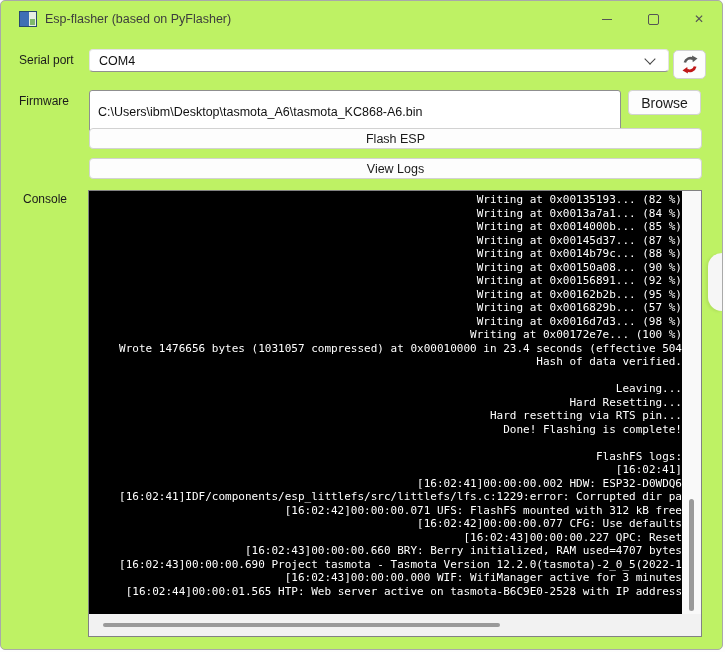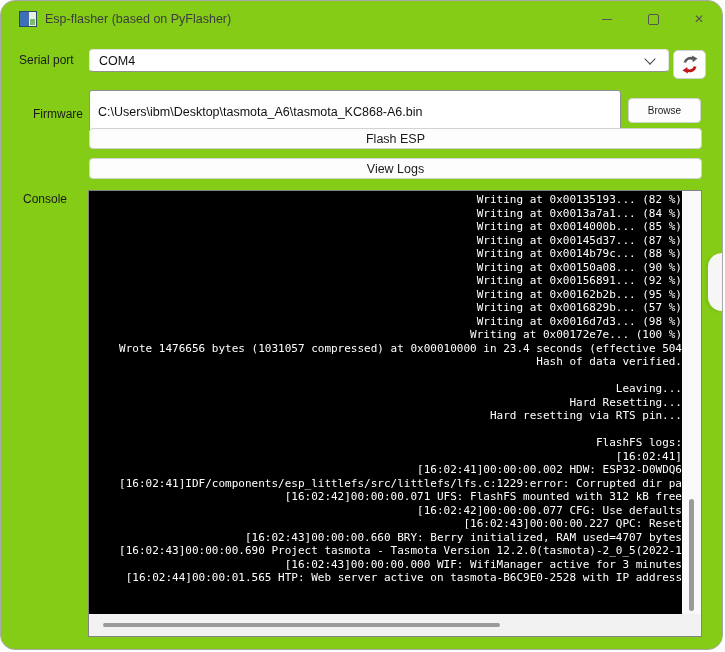--- a/index.html
+++ b/index.html
@@ -1,18 +1,18 @@
 <!DOCTYPE html>
 <html><head>
 <meta charset="utf-8">
 <style>
   html,body{margin:0;padding:0;background:#fdfdfd;width:725px;height:652px;
     font-family:"Liberation Sans",sans-serif;-webkit-font-smoothing:antialiased;}
-  #window{position:absolute;left:0;top:0;width:723px;height:650px;background:#84cc16;
-    border:1px solid #a9a9a9;border-radius:15px;overflow:hidden;box-sizing:border-box;}
+  #window{position:absolute;left:0;top:0;width:723px;height:650px;background:#bef264;
+    border:1px solid #a9a9a9;border-radius:5px;overflow:hidden;box-sizing:border-box;}
   
   .titlebar{position:absolute;left:0;top:0;width:100%;height:36px;display:flex;align-items:center;}
   .app-icon{width:16px;height:14px;margin-left:18px;border:1px solid #274a6d;background:linear-gradient(90deg,#3f6fb5 0 55%,#e8f0e2 55% 100%);position:relative;}
   .app-icon:after{content:"";position:absolute;right:1px;bottom:1px;width:5px;height:6px;background:#7fba6b;}
   .title-text{margin-left:8px;font-size:12.5px;color:#3d3d3d;}
   .win-controls{position:absolute;right:0;top:0;height:36px;display:flex;}
   .win-btn{width:46px;height:36px;display:flex;align-items:center;justify-content:center;color:#444;}
   .min-glyph{width:10px;height:1px;background:#555;}
   .max-glyph{width:9px;height:9px;border:1px solid #555;border-radius:2px;}
   .close-glyph{font-size:12px;color:#555;line-height:1;}
@@ -24,21 +24,21 @@
   .combo-text{font-size:12.5px;color:#111;padding-left:9px;flex:1;}
   .chevron{width:7px;height:7px;border-right:1.3px solid #454545;border-bottom:1.3px solid #454545;
     transform:rotate(45deg);margin-right:14px;margin-top:-4px;}
   .refresh-btn{position:absolute;left:672px;top:49px;width:33px;height:29px;background:#fdfdfd;
     border:1px solid #d2d2d2;border-radius:5px;box-sizing:border-box;display:flex;align-items:center;justify-content:center;}
   .text-input{position:absolute;left:88px;top:89px;width:532px;height:43px;background:#fff;
     border:1px solid #8f8f8f;border-radius:3px;box-sizing:border-box;display:flex;align-items:center;}
   .text-input span{font-size:12.5px;color:#111;padding-left:8px;white-space:nowrap;overflow:hidden;}
   .browse-btn{position:absolute;left:627px;top:89px;width:73px;height:25px;background:#fdfdfd;
     border:1px solid #d2d2d2;border-radius:4px;box-sizing:border-box;
-    display:flex;align-items:center;justify-content:center;font-size:10px;color:#1b1b1b;margin-top:8px;}
+    display:flex;align-items:center;justify-content:center;font-size:14px;color:#1b1b1b;}
   .wide-btn{position:absolute;left:88px;width:613px;height:21px;background:#fdfdfd;
     border:1px solid #d2d2d2;border-radius:4px;box-sizing:border-box;
     display:flex;align-items:center;justify-content:center;font-size:12.5px;color:#1b1b1b;}
   
   .console-box{position:absolute;left:87px;top:189px;width:614px;height:447px;
     border:1px solid #828282;box-sizing:border-box;background:#f6f6f6;}
   .console-black{position:absolute;left:0;top:0;width:593px;height:423px;background:#000;
     overflow:hidden;padding:2px 0 0 2px;box-sizing:border-box;text-align:right;}
   .console-line{height:13.5px;line-height:13.5px;font-family:"DejaVu Sans Mono",monospace;
     font-size:11px;color:#fff;white-space:pre;}
@@ -78,21 +78,21 @@
   </div>
   <div class="refresh-btn">
     <svg width="20" height="19" viewBox="0 0 24 24">
       <path d="M5.5 9.5 A 7 7 0 0 1 16 5" stroke="#5a5a5a" stroke-width="3.2" fill="none"></path>
       <polygon points="14.5,0.5 21.5,4.5 15.5,9" fill="#5a5a5a"></polygon>
       <path d="M18.5 14.5 A 7 7 0 0 1 8 19" stroke="#c01818" stroke-width="3.6" fill="none"></path>
       <polygon points="9.5,23.5 2.5,19.5 8.5,15" fill="#c01818"></polygon>
     </svg>
   </div>
 
-  <div class="field-label" style="left:32px;top:93px;margin-top:13px;">Firmware</div>
+  <div class="field-label" style="left:18px;top:93px;">Firmware</div>
   <div class="text-input">
     <span>C:\Users\ibm\Desktop\tasmota_A6\tasmota_KC868-A6.bin</span>
   </div>
   <div class="browse-btn">
     <span>Browse</span>
   </div>
 
   <div class="wide-btn" style="top:157px;">
     <span>View Logs</span>
   </div>
@@ -113,20 +113,21 @@
         <div class="console-line">Writing at 0x00162b2b... (95 %)</div>
         <div class="console-line">Writing at 0x0016829b... (57 %)</div>
         <div class="console-line">Writing at 0x0016d7d3... (98 %)</div>
         <div class="console-line">Writing at 0x00172e7e... (100 %)</div>
         <div class="console-line">Wrote 1476656 bytes (1031057 compressed) at 0x00010000 in 23.4 seconds (effective 504</div>
         <div class="console-line">Hash of data verified.</div>
         <div class="console-line"></div>
         <div class="console-line">Leaving...</div>
         <div class="console-line">Hard Resetting...</div>
         <div class="console-line">Hard resetting via RTS pin...</div>
+        <div class="console-line">Done! Flashing is complete!</div>
         <div class="console-line"></div>
         <div class="console-line">FlashFS logs:</div>
         <div class="console-line">[16:02:41]</div>
         <div class="console-line">[16:02:41]00:00:00.002 HDW: ESP32-D0WDQ6</div>
         <div class="console-line">[16:02:41]IDF/components/esp_littlefs/src/littlefs/lfs.c:1229:error: Corrupted dir pa</div>
         <div class="console-line">[16:02:42]00:00:00.071 UFS: FlashFS mounted with 312 kB free</div>
         <div class="console-line">[16:02:42]00:00:00.077 CFG: Use defaults</div>
         <div class="console-line">[16:02:43]00:00:00.227 QPC: Reset</div>
         <div class="console-line">[16:02:43]00:00:00.660 BRY: Berry initialized, RAM used=4707 bytes</div>
         <div class="console-line">[16:02:43]00:00:00.690 Project tasmota - Tasmota Version 12.2.0(tasmota)-2_0_5(2022-1</div>

